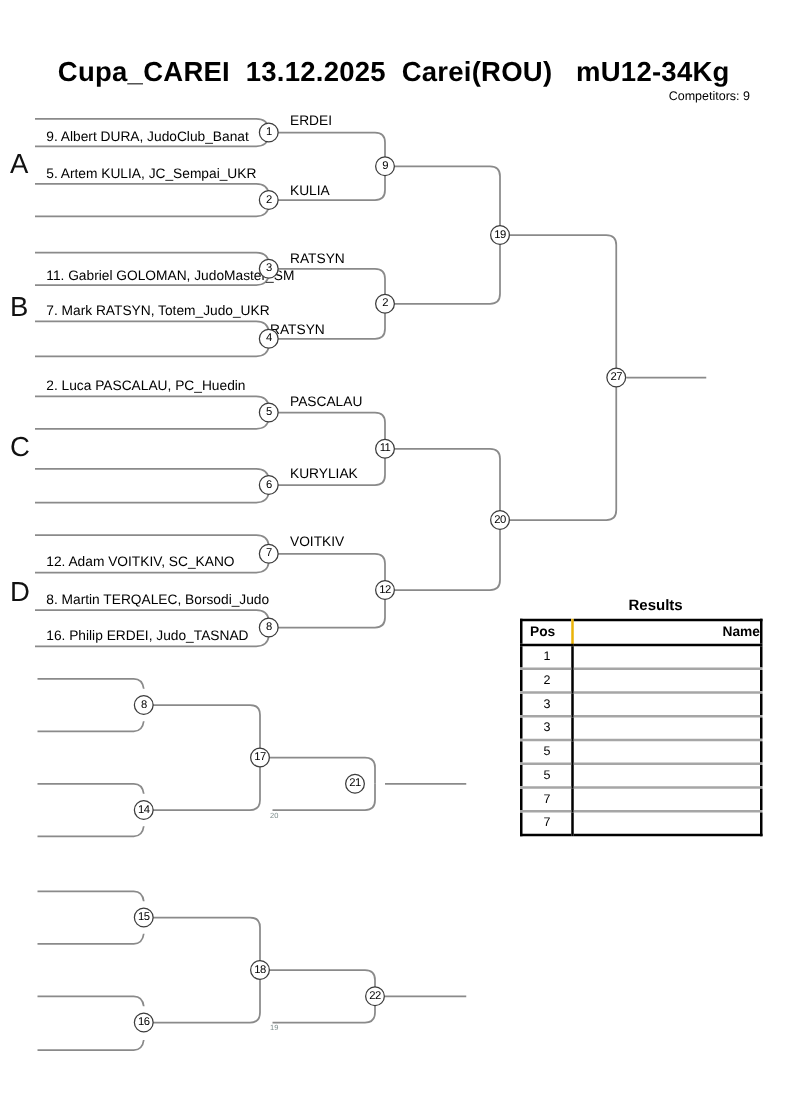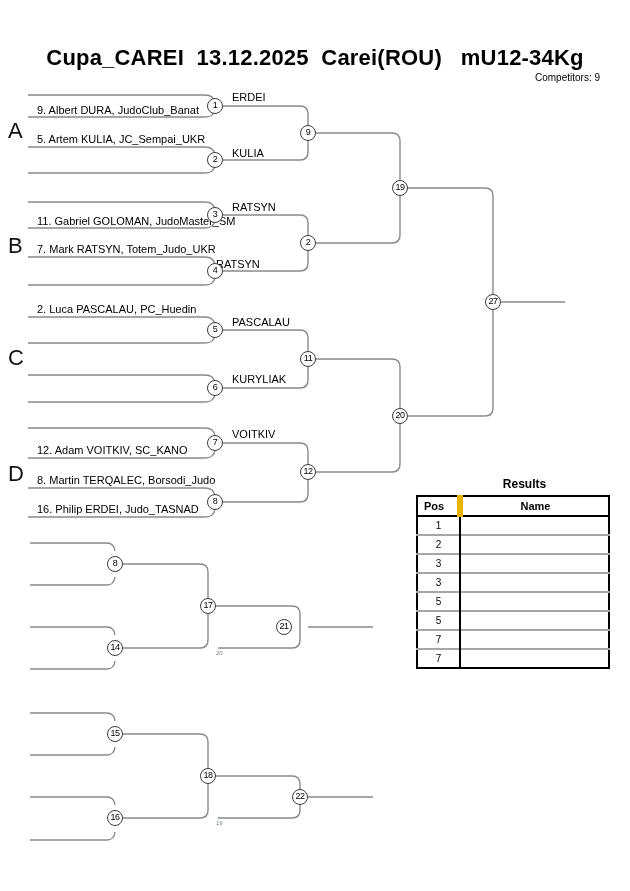--- a/index.html
+++ b/index.html
@@ -27,22 +27,22 @@
   .txt { z-index:2; }
   .results-wrap { left:416px; top:477px; width:217px; }
   .results-title { text-align:center; font-size:12px; font-weight:bold; margin-bottom:4px; }
   table.results {
     width:194px; border-collapse:collapse; table-layout:fixed;
     border:2px solid #000;
   }
   table.results th {
     height:16px; font-size:11px; border-bottom:2px solid #000; padding:1px 0;
   }
-  table.results th.pos-h { width:33px; text-align:left; padding-left:6px; border-right:6px solid #eab308; }
-  table.results th.name-h { text-align:center; }
+  table.results th.pos-h { width:33px; text-align:left; padding-left:6px; border-right:2px solid #eab308; }
+  table.results th.name-h { text-align:right; }
   table.results td { height:15px; border-top:2px solid #a6a6a6; font-size:10px; }
   table.results td.pos { text-align:center; border-right:2px solid #000; }
   table.results td.name { padding-left:4px; }
 </style>
 </head>
 <body>
 
 <div class="page">
 
   <svg class="abs lines" width="630" height="891" viewBox="0 0 630 891">

